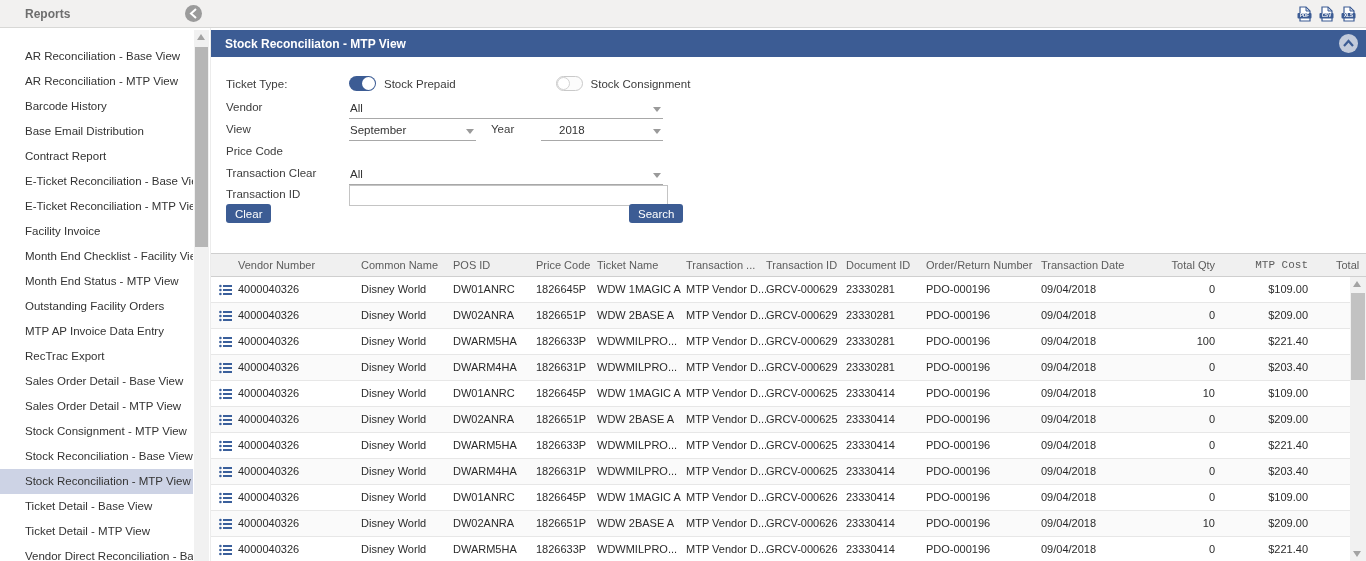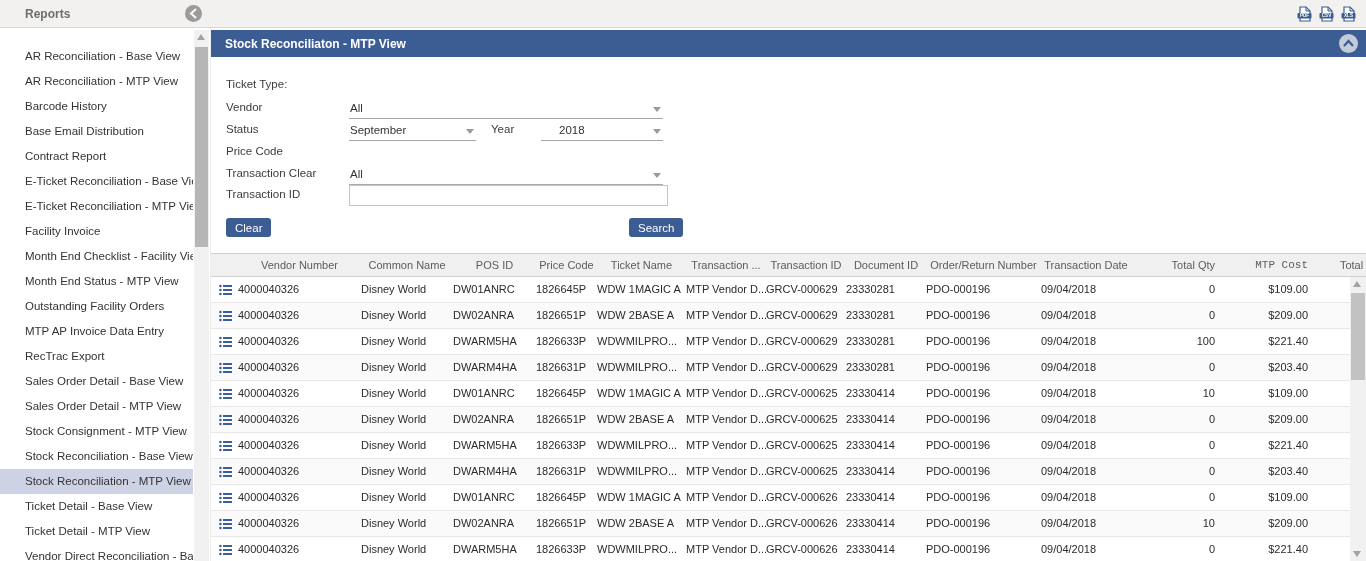--- a/index.html
+++ b/index.html
@@ -76,21 +76,21 @@
   .btn { position:absolute; top:0; height:19px; background:#3c5c94; color:#fff;
          border:none; border-radius:3px; font-size:11.5px; padding:0 9px;
          cursor:pointer; font-family:"Liberation Sans",sans-serif; }
 
   
   .grid { position:absolute; left:0; right:0; top:225px; bottom:0; overflow:hidden; }
   .grid-head { position:absolute; left:0; right:0; top:0; height:24px;
                background:#f0f0f0; border-top:1px solid #cfcfcf;
                border-bottom:1px solid #cfcfcf; display:flex; overflow:hidden; }
   .hcell { font-size:11px; color:#5c5c5c; line-height:22px; white-space:nowrap;
-           overflow:hidden; flex:none; cursor:pointer;text-align:center; }
+           overflow:hidden; flex:none; cursor:pointer; }
   .grid-body { position:absolute; left:0; right:16px; top:24px; bottom:0;
                overflow:hidden; }
   .grid-row { height:26px; display:flex; border-bottom:1px solid #e7e7e7;
               background:#fff; cursor:pointer; }
   .grid-row:nth-child(even) { background:#fafafa; }
   .cell { font-size:11px; color:#2b2b2b; line-height:25px; white-space:nowrap;
           overflow:hidden; flex:none; }
   .cell.right, .hcell.right { text-align:right; padding-right:8px; }
   .icon-cell { width:27px; flex:none; position:relative; }
   .icon-cell svg { position:absolute; left:8px; top:7px; }
@@ -169,32 +169,43 @@
     <span class="title">Stock Reconciliaton - MTP View</span>
     <div class="collapse-circle">
       <svg width="11" height="9" viewBox="0 0 11 9">
         <polyline points="1,7 5.5,2 10,7" fill="none" stroke="#3c5c94" stroke-width="2.2"></polyline>
       </svg>
     </div>
   </div>
 
   <div class="f-row" style="top:47px">
     <span class="f-label">Ticket Type:</span>
+    <div class="toggle-group">
+      <div class="toggle on">
+          <div class="knob"></div>
+        </div>
+      <span class="toggle-label">Stock Prepaid</span>
+      <div class="toggle-gap"></div>
+      <div class="toggle off">
+          <div class="knob"></div>
+        </div>
+      <span class="toggle-label">Stock Consignment</span>
+    </div>
   </div>
 
   <div class="f-row" style="top:70px">
     <span class="f-label">Vendor</span>
     <div class="sel" style="left:138px;width:314px">
       <span class="sel-val">All</span>
       <div class="sel-arrow"></div>
     </div>
   </div>
 
   <div class="f-row" style="top:92px">
-    <span class="f-label">Status</span>
+    <span class="f-label">View</span>
     <div class="sel" style="left:138px;width:127px">
       <span class="sel-val">September</span>
       <div class="sel-arrow"></div>
     </div>
     <span class="f-label" style="left:280px">Year</span>
     <div class="sel" style="left:330px;width:122px">
       <span class="sel-val" style="left:18px">2018</span>
       <div class="sel-arrow"></div>
     </div>
   </div>
@@ -209,21 +220,21 @@
       <span class="sel-val">All</span>
       <div class="sel-arrow"></div>
     </div>
   </div>
 
   <div class="f-row" style="top:157px">
     <span class="f-label">Transaction ID</span>
     <input class="txt-input" type="text" value="" style="">
   </div>
 
-  <div class="f-row" style="top:190px">
+  <div class="f-row" style="top:176px">
     <button class="btn" style="left:15px">Clear</button>
     <button class="btn" style="left:418px">Search</button>
   </div>
 
   <div class="grid">
     <div class="grid-head" id="grid-head">
         <div class="icon-cell"></div>
         <div class="hcell" style="width: 123px;">Vendor Number</div>
         <div class="hcell" style="width: 92px;">Common Name</div>
         <div class="hcell" style="width: 83px;">POS ID</div>

